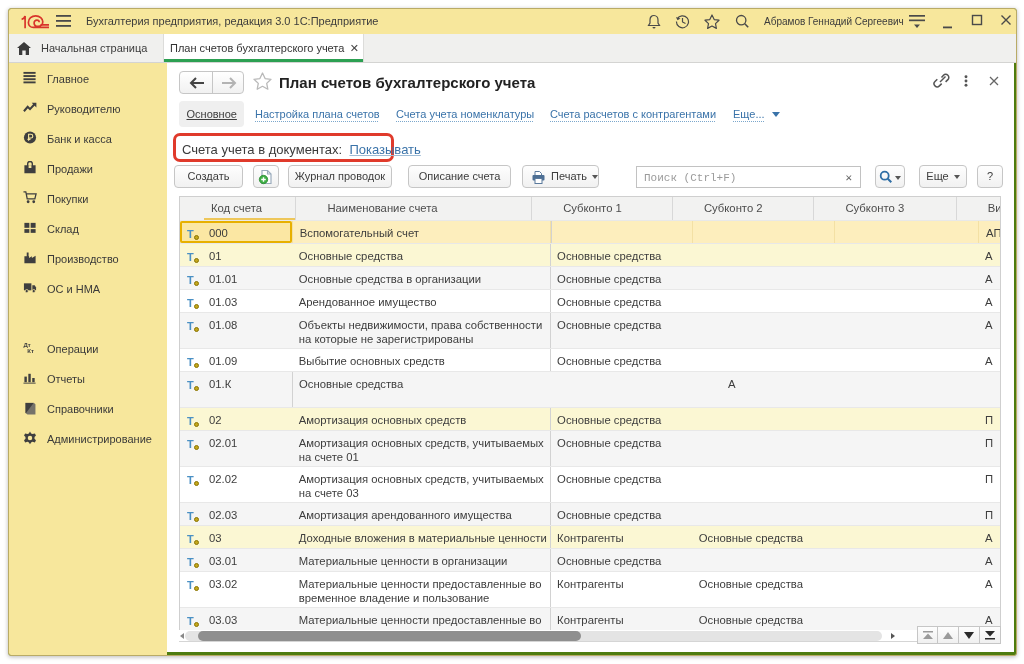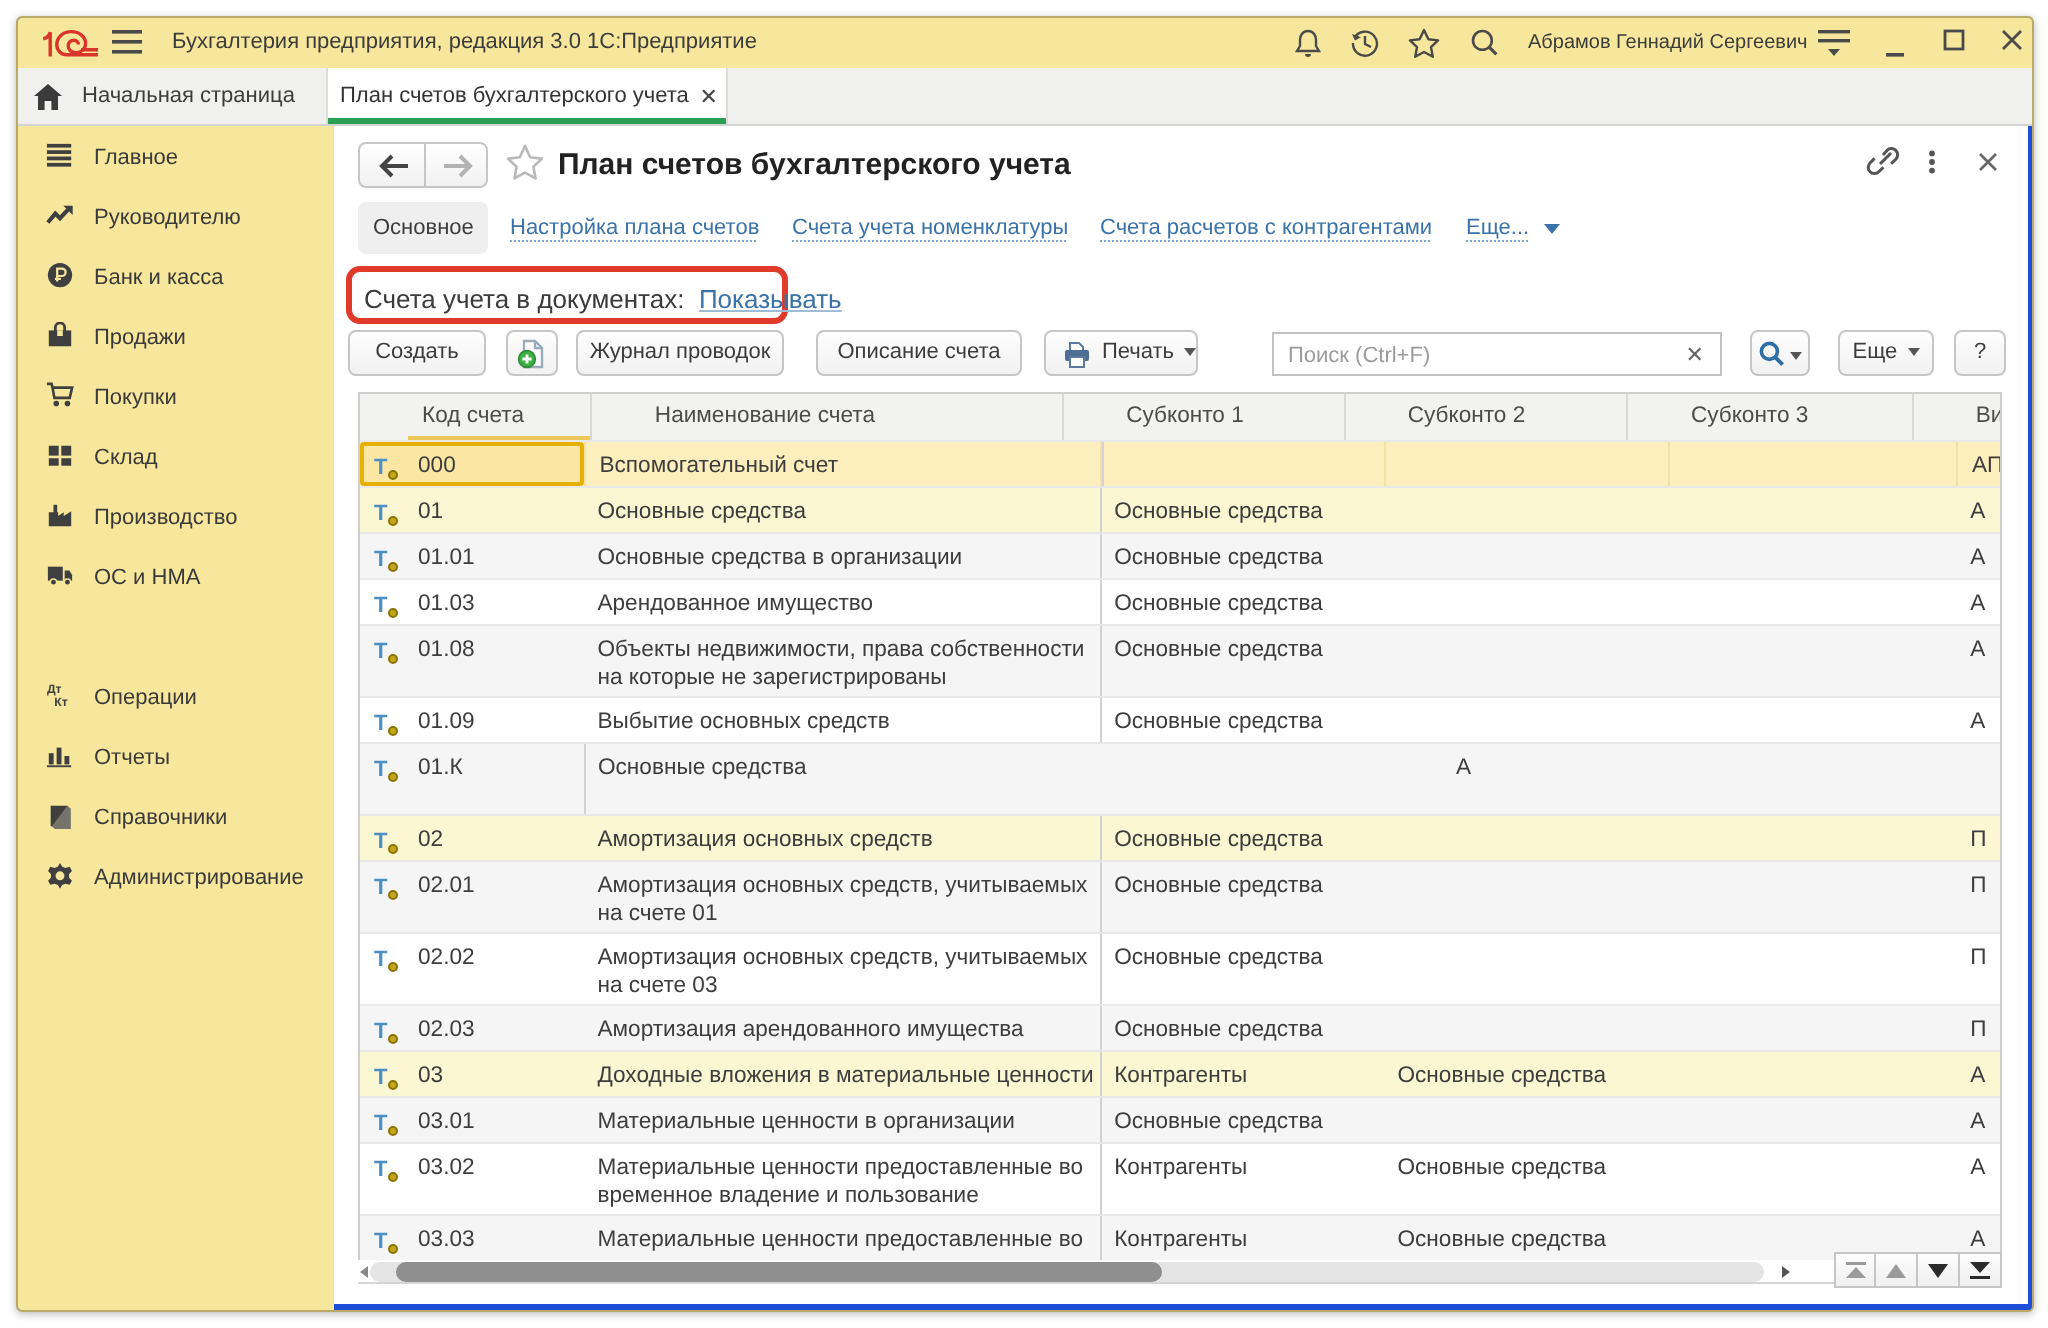--- a/index.html
+++ b/index.html
@@ -1,17 +1,17 @@
 <!DOCTYPE html>
 <html lang="ru"><head>
 <meta charset="utf-8">
 <style>
   * { margin:0; padding:0; box-sizing:border-box; }
   html,body { width:1024px; height:664px; background:#ffffff; font-family:"Liberation Sans", sans-serif; overflow:hidden; }
-  .win { position:absolute; left:8px; top:8px; width:1009px; height:648px; background:#1d4ed8;
+  .win { position:absolute; left:8px; top:8px; width:1009px; height:648px; background:#4d7c0f;
          border:1px solid #b9ab66; border-radius:3px; box-shadow:0 1px 4px rgba(0,0,0,0.28); overflow:hidden; }
   
   .titlebar { position:absolute; left:0; top:0; width:100%; height:25px; background:#f7e79c; }
   .titlebar .ttext { position:absolute; left:77px; top:6px; font-size:11px; color:#3c3c3c; white-space:nowrap; }
   .uname { position:absolute; left:755px; top:7px; font-size:10px; color:#3c3c3c; white-space:nowrap; }
   .tico { position:absolute; top:5px; }
   
   .tabbar { position:absolute; left:0; top:25px; width:100%; height:29px; background:#f0f0ee; border-bottom:1px solid #d4d4d2; }
   .tab1 { position:absolute; left:0; top:0; width:154px; height:28px; }
   .tab1 .txt { position:absolute; left:32px; top:8px; font-size:11px; color:#3c3c3c; white-space:nowrap; }
@@ -24,31 +24,31 @@
   .sb-item { position:absolute; left:0; width:150px; height:30px; }
   .sb-item .ic { position:absolute; left:14px; top:6px; width:14px; height:14px; }
   .sb-item .tx { position:absolute; left:38px; top:8px; font-size:11px; color:#3a3a3a; white-space:nowrap; }
   
   .main { position:absolute; left:158px; top:54px; right:2px; bottom:3px; background:#ffffff; }
   .navgrp { position:absolute; left:12px; top:8px; width:65px; height:23px; border:1px solid #c6c6c6; border-radius:4px; background:linear-gradient(180deg,#ffffff,#f1f1f1); }
   .navgrp .sep { position:absolute; left:32px; top:0; width:1px; height:100%; background:#c6c6c6; }
   .ptitle { position:absolute; left:112px; top:11px; font-size:15px; font-weight:bold; color:#222; white-space:nowrap; }
   
   .sect { position:absolute; left:12px; top:38px; height:27px; width:100%; font-size:11px; }
-  .sect .cur { position:absolute; left:0; top:0; height:26px; line-height:26px; padding:0 7.5px; background:#efefef; border-radius:4px; color:#3c3c3c; }
+  .sect .cur { position:absolute; left:0; top:0; height:26px; line-height:26px; padding:0 7.5px; background:#efefef; border-radius:4px; color:#3c3c3c;text-decoration:underline; }
   .slink { position:absolute; top:0; height:26px; line-height:26px; color:#3a73a9; text-decoration:underline dotted #7ba7cc 1px; text-underline-offset:3px; white-space:nowrap; }
   
   .redbox { position:absolute; left:6px; top:70px; width:221px; height:29px; border:3.5px solid #e03a2b; border-radius:7px; }
   .docline { position:absolute; left:15px; top:79px; font-size:13px; color:#3b3b3b; white-space:nowrap; }
   .docline a { color:#3a73a9; text-decoration:underline; text-decoration-color:#9fbcd6; }
   
   .btn { position:absolute; top:102px; height:23px; border:1px solid #c6c6c6; border-radius:4px; background:linear-gradient(180deg,#fefefe,#f1f1f1); font-size:11px; color:#3c3c3c; text-align:center; white-space:nowrap; }
   .btn span.lbl { display:inline-block; margin-top:4px; }
   .caret { display:inline-block; width:0; height:0; border-left:3.5px solid transparent; border-right:3.5px solid transparent; border-top:4px solid #555; vertical-align:middle; margin-left:5px; margin-bottom:1px; }
-  .searchbox { position:absolute; left:469px; top:103px; width:225px; height:22px; border:1px solid #c2c2c2; border-radius:0; background:#fff; }
+  .searchbox { position:absolute; left:469px; top:103px; width:225px; height:22px; border:1px solid #c2c2c2; border-radius:0; background:#fff;font-family:Liberation Mono, monospace; }
   .searchbox .ph { position:absolute; left:7px; top:5px; font-size:11px; color:#9b9b9b; }
   .searchbox .x { position:absolute; right:8px; top:4px; font-size:11px; color:#666; }
   
   .tbl { position:absolute; left:12px; top:133px; width:822px; height:434px; border:1px solid #cfcfcf; border-bottom:none; overflow:hidden; font-size:11.3px; }
   .hrow { display:flex; height:23px; background:#f2f2f1; color:#4c4c4c; }
   .hrow .c { border-right:1px solid #d8d8d8; padding:4.5px 0 0 7px; overflow:hidden; white-space:nowrap;margin-left:24px; }
   .hrow .c:last-child { border-right:none; }
   .row { display:flex; border-top:1px solid #e8e8e8; background:#fff; color:#3d3d3d; }
   .row .c { padding:5px 0 0 7px; overflow:hidden; white-space:nowrap; line-height:14px; }
   .r1 { height:23px; } .r2 { height:36px; }

